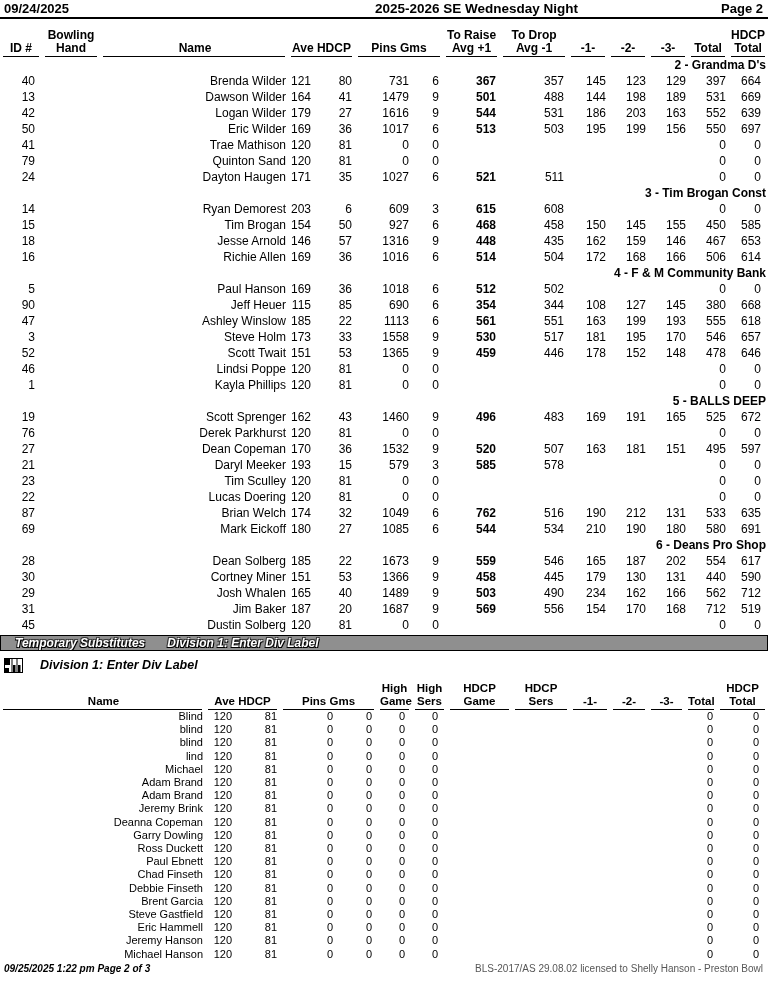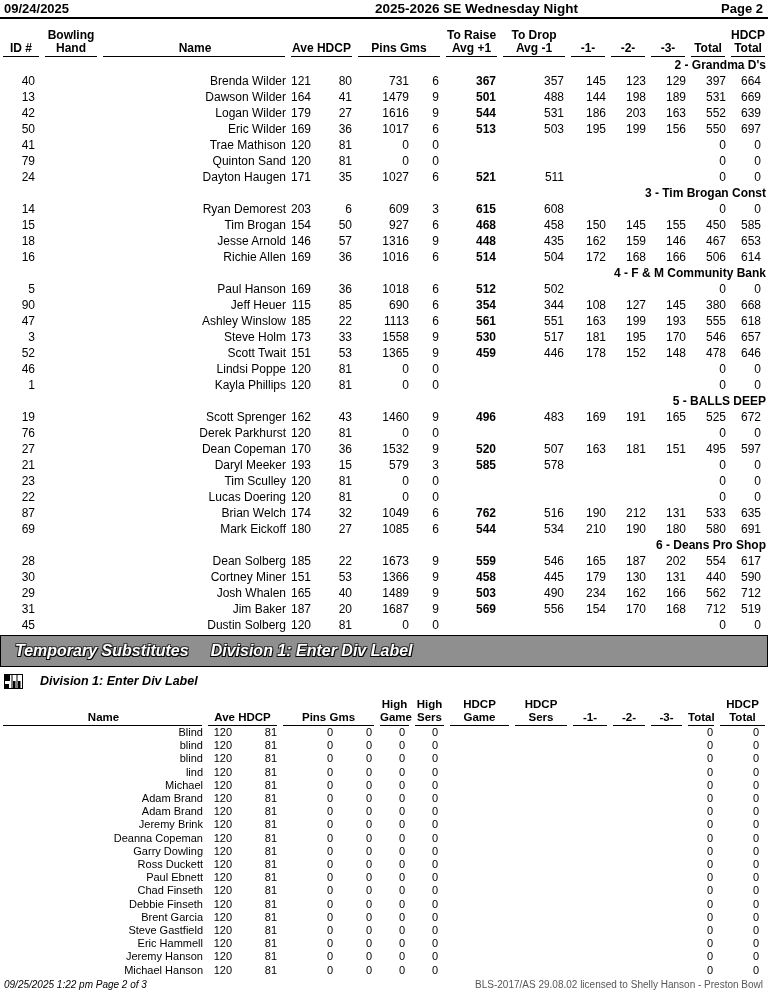--- a/index.html
+++ b/index.html
@@ -32,22 +32,22 @@
   td.c-pins{padding-right:3px;}
   td.c-gms{padding-right:4px;}
   td.c-raise{padding-right:4px;font-weight:bold;}
   td.c-drop{padding-right:4px;}
   td.c-g{padding-right:2px;}
   td.c-total{padding-right:2px;}
   td.c-ht{padding-right:7px;}
   td.team{font-weight:bold;text-align:left;padding-left:3px;}
 
   
-  .sub-bar{margin-top:2px;height:32px;box-sizing:border-box;border:1px solid #000;display:flex;align-items:center;
-           font-size:16px;font-weight:bold;font-style:italic;color:#fff;}
+  .sub-bar{margin-top:2px;height:16px;box-sizing:border-box;border:1px solid #000;display:flex;align-items:center;
+           font-size:12px;font-weight:bold;font-style:italic;color:#fff;}
   .sub-bar span{text-shadow:1px 1px 0 #000,-1px -1px 0 #3a3a3a,1px -1px 0 #3a3a3a,-1px 1px 0 #000;}
   .bar-left{margin-left:14px;}
   .bar-right{margin-left:22px;}
 
   .division-row{display:flex;align-items:center;margin:5px 0 3px 4px;height:18px;}
   .division-label{font-weight:bold;font-style:italic;font-size:12.5px;margin-left:17px;}
 
   #subs-table thead tr{height:33px;}
   #subs-table th{font-size:11.5px;}
   #subs-table td{font-size:11px;line-height:13.2px;height:13.2px;text-align:right;}
@@ -55,21 +55,21 @@
   td.s-ave{padding-right:3px;}
   td.s-hdcp{padding-right:3px;}
   td.s-pins{padding-right:4px;}
   td.s-gms{padding-right:5px;}
   td.s-hg{padding-right:7px;}
   td.s-hs{padding-right:9px;}
   td.s-total{padding-right:4px;}
   td.s-ht{padding-right:9px;}
 
   .footer{display:flex;justify-content:space-between;align-items:flex-start;font-size:10px;padding:2px 5px 0 4px;}
-  .f-left{font-weight:normal;font-style:italic;}
+  .f-left{font-weight:bold;font-style:italic;}
   .f-right{color:#575757;}
 </style>
 </head>
 <body>
 
 <div class="page">
 
   <div class="top-header">
     <span class="th-date">09/24/2025</span>
     <span class="th-week">Week 3 of 28</span>

